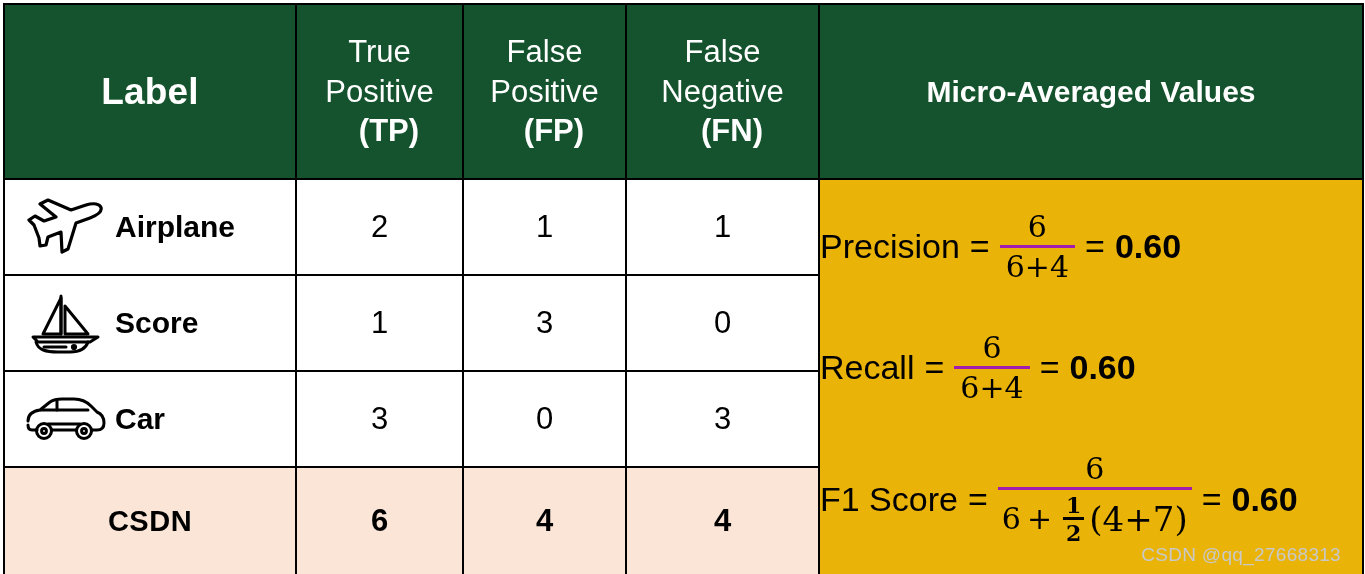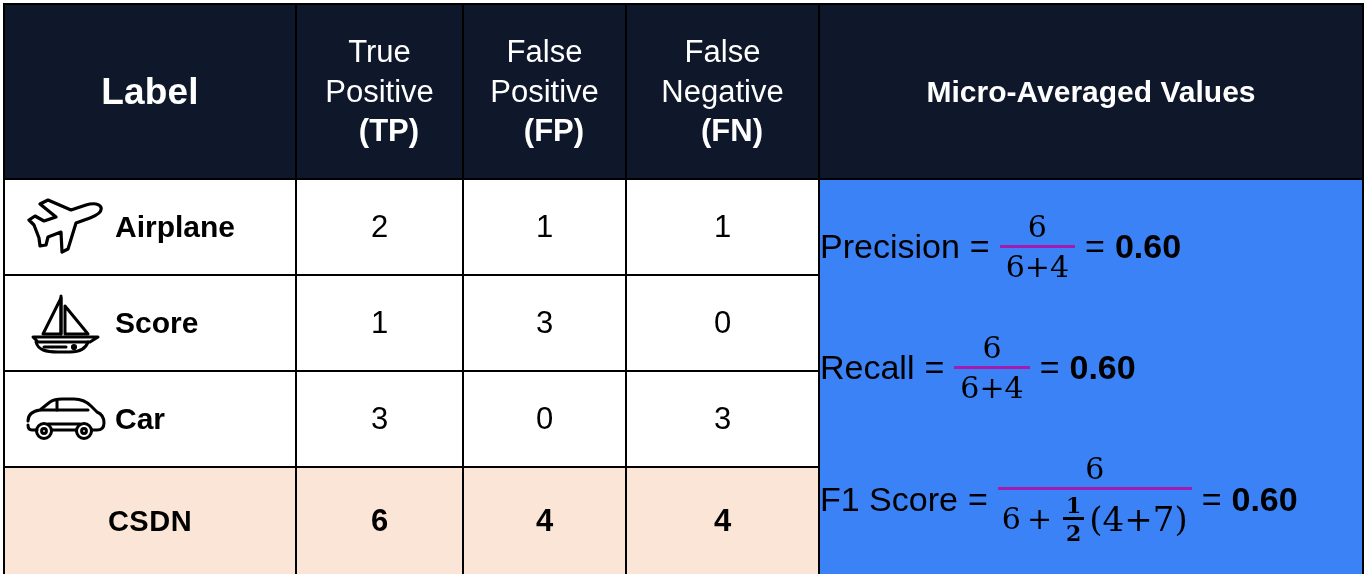--- a/index.html
+++ b/index.html
@@ -45,21 +45,21 @@
 
   
   .col-label   { width: 292px; }
   .col-tp      { width: 167px; }
   .col-fp      { width: 163px; }
   .col-fn      { width: 193px; }
   .col-micro   { width: 544px; }
 
   
   .hdr {
-    background: #0f172a;
+    background: #14532d;
     color: #ffffff;
     text-align: center;
     height: 175px;
   }
   .hdr-label {
     font-size: 37px;
     font-weight: bold;
     letter-spacing: .2px;
   }
   .hdr-stack {
@@ -119,21 +119,21 @@
   }
   .total-name {
     text-align: center;
     font-size: 29px;
     color: #000000;
     letter-spacing: .5px;
   }
 
   
   .micro-cell {
-    background: #3b82f6;
+    background: #eab308;
     position: relative;
     padding: 0 0 0 22px;
   }
   .formula-stack {
     display: flex;
     flex-direction: column;
     justify-content: space-around;
     height: 100%;
     box-sizing: border-box;
     padding: 6px 0 4px 0;
@@ -373,14 +373,15 @@
       <tr class="row-total">
         <td class="total-name">CSDN</td>
         <td class="num-cell">6</td>
         <td class="num-cell">4</td>
         <td class="num-cell">4</td>
       </tr>
 
     </tbody>
   </table>
 
+  <div class="watermark">CSDN @qq_27668313</div>
 
 </div>
 
 </body></html>

